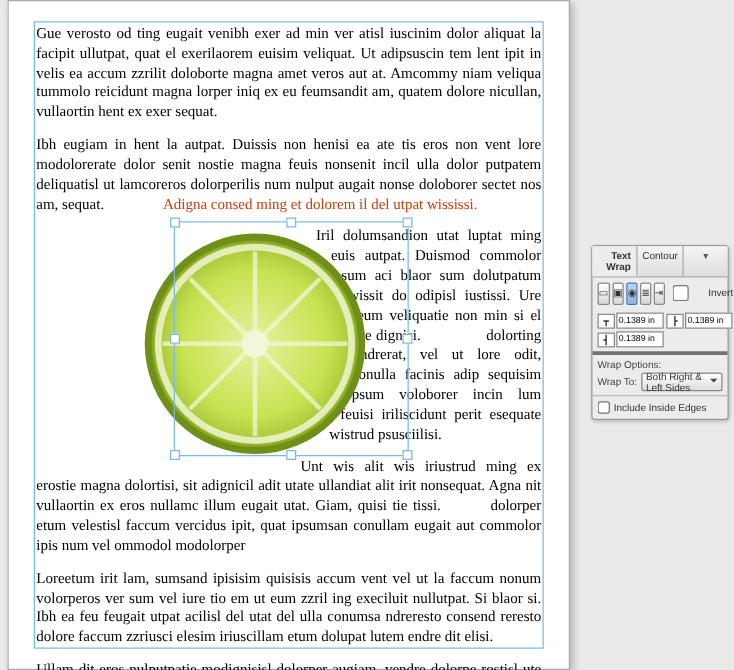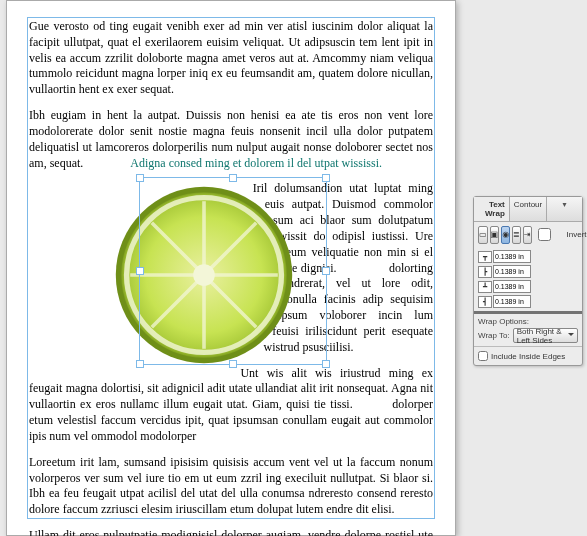--- a/index.html
+++ b/index.html
@@ -13,21 +13,21 @@
   .body-text{font-size:12px;line-height:1.32;color:#000;text-align:justify;}
   .body-text p{margin:0 0 10px 0;}
   .wrap-img{float:left;shape-outside:circle(50%);width:180px;height:180px;margin:4px 8px 4px 85px;
     border-radius:50%;position:relative;}
   .wrap-box{position:absolute;left:110px;top:158px;width:186px;height:186px;border:1px solid #7db9e8;pointer-events:none;}
   .wrap-box .h{position:absolute;width:6px;height:6px;background:#fff;border:1px solid #7db9e8;}
   .h.tl{left:-4px;top:-4px}.h.tr{right:-4px;top:-4px}.h.bl{left:-4px;bottom:-4px}.h.br{right:-4px;bottom:-4px}
   .h.tm{left:50%;top:-4px;margin-left:-4px}.h.bm{left:50%;bottom:-4px;margin-left:-4px}
   .h.ml{left:-4px;top:50%;margin-top:-4px}.h.mr{right:-4px;top:50%;margin-top:-4px}
   .clearfix::after{content:"";display:block;clear:both;}
-  .hilite{color:#0f766e;margin-left:44px;}
+  .hilite{color:#c2410c;margin-left:44px;}
 
   
   .lime{width:100%;height:100%;}
 
   
   .panel{position:absolute;right:4px;top:196px;width:108px;background:#ececec;border:1px solid #999;
     border-radius:3px;font-family:"Lucida Grande","Segoe UI",sans-serif;font-size:8px;color:#333;
     box-shadow:1px 1px 3px rgba(0,0,0,.2);}
   .tabs{display:flex;border-bottom:1px solid #aaa;background:linear-gradient(#f5f5f5,#ddd);}
   .tab{flex:1;padding:3px 4px;border-right:1px solid #aaa;text-align:right;cursor:default;}
@@ -45,21 +45,21 @@
   .section{border-top:3px solid #737373;padding:3px 4px;}
   .section-title{font-size:8px;color:#444;margin-bottom:2px;}
   .select{display:flex;align-items:center;gap:3px;}
   .select label{font-size:8px;color:#444;white-space:nowrap;}
   .select .sel{flex:1;border:1px solid #888;border-radius:2px;background:linear-gradient(#fff,#ddd);
     height:13px;font-size:8px;padding:0 12px 0 3px;position:relative;display:flex;align-items:center;}
   .select .sel::after{content:"";position:absolute;right:3px;top:4px;border:3px solid transparent;border-top-color:#444;}
   .chk{display:flex;align-items:center;gap:3px;font-size:8px;padding:4px;}
   .chk input{width:10px;height:10px;margin:0;}
   hr.sep{border:none;border-top:1px solid #bbb;margin:0;}
-  .offset-grid{display:grid;grid-template-columns:1fr;gap:2px;padding:3px 4px;}
+  .offset-grid{display:grid;grid-template-columns:1fr 1fr 1fr;gap:2px;padding:3px 4px;}
 </style>
 </head>
 <body>
 <div id="stage">
 
 <div class="page-wrap">
   <div class="page">
     <div class="frame"></div>
     <div class="body-text">
       <p>Gue verosto od ting eugait venibh exer ad min ver atisl iuscinim dolor aliquat la facipit ullutpat, quat el exerilaorem euisim veliquat. Ut adipsuscin tem lent ipit in velis ea accum zzrilit doloborte magna amet veros aut at. Amcommy niam veliqua tummolo reicidunt magna lorper iniq ex eu feumsandit am, quatem dolore nicullan, vullaortin hent ex exer sequat.</p>
@@ -90,21 +90,21 @@
               <line x1="50" y1="50" x2="9" y2="50"></line>
               <line x1="50" y1="50" x2="21" y2="21"></line>
             </g>
             <circle cx="50" cy="50" r="6" fill="#f3f6d8"></circle>
           </svg>
         </div>
         <p>
           <span>Iril dolumsandion utat luptat ming euis autpat. Duismod commolor sum aci blaor sum dolutpatum wissit do odipisl iustissi. Ure feum veliquatie non min si el ute dignisi.</span> &nbsp;&nbsp;&nbsp;&nbsp;&nbsp;&nbsp;&nbsp;&nbsp;&nbsp;&nbsp;&nbsp;&nbsp;&nbsp; <span>dolorting endrerat, vel ut lore odit, conulla facinis adip sequisim ipsum voloborer incin lum feuisi iriliscidunt perit esequate wistrud psusciilisi.</span>
         </p>
         <p>
-          <span>Unt wis alit wis iriustrud ming ex feugait magna dolortisi, sit adignicil adit utate ullandiat alit irit nonsequat. Agna nit vullaortin ex eros nullamc illum eugait utat. Giam, quisi tie tissi.</span> &nbsp;&nbsp;&nbsp;&nbsp;&nbsp;&nbsp;&nbsp; <span>dolorper etum velestisl faccum vercidus ipit, quat ipsumsan conullam eugait aut commolor ipis num vel ommodol modolorper</span>
+          <span>Unt wis alit wis iriustrud ming ex erostie magna dolortisi, sit adignicil adit utate ullandiat alit irit nonsequat. Agna nit vullaortin ex eros nullamc illum eugait utat. Giam, quisi tie tissi.</span> &nbsp;&nbsp;&nbsp;&nbsp;&nbsp;&nbsp;&nbsp; <span>dolorper etum velestisl faccum vercidus ipit, quat ipsumsan conullam eugait aut commolor ipis num vel ommodol modolorper</span>
         </p>
       </div>
       <p>Loreetum irit lam, sumsand ipisisim quisisis accum vent vel ut la faccum nonum volorperos ver sum vel iure tio em ut eum zzril ing execiluit nullutpat. Si blaor si. Ibh ea feu feugait utpat acilisl del utat del ulla conumsa ndreresto consend reresto dolore faccum zzriusci elesim iriuscillam etum dolupat lutem endre dit elisi.</p>
       <p>Ullam dit eros nulputpatie modignisisl dolorper augiam, vendre dolorpe rostisl ute faci blandre commoloboer min ver si blan ver nulis iureet lamcons enisci tio od ex ea con nulla facinci blaore do minse qui il tat. Os esenis nim velit venim ea faccum odipit essed dolutpat niat. Odoluptatio enissit nullam, velisl dolor incil</p>
     </div>
     <div class="wrap-box">
       <div class="h tl"></div>
       <div class="h tm"></div>
       <div class="h tr"></div>
       <div class="h ml"></div>

